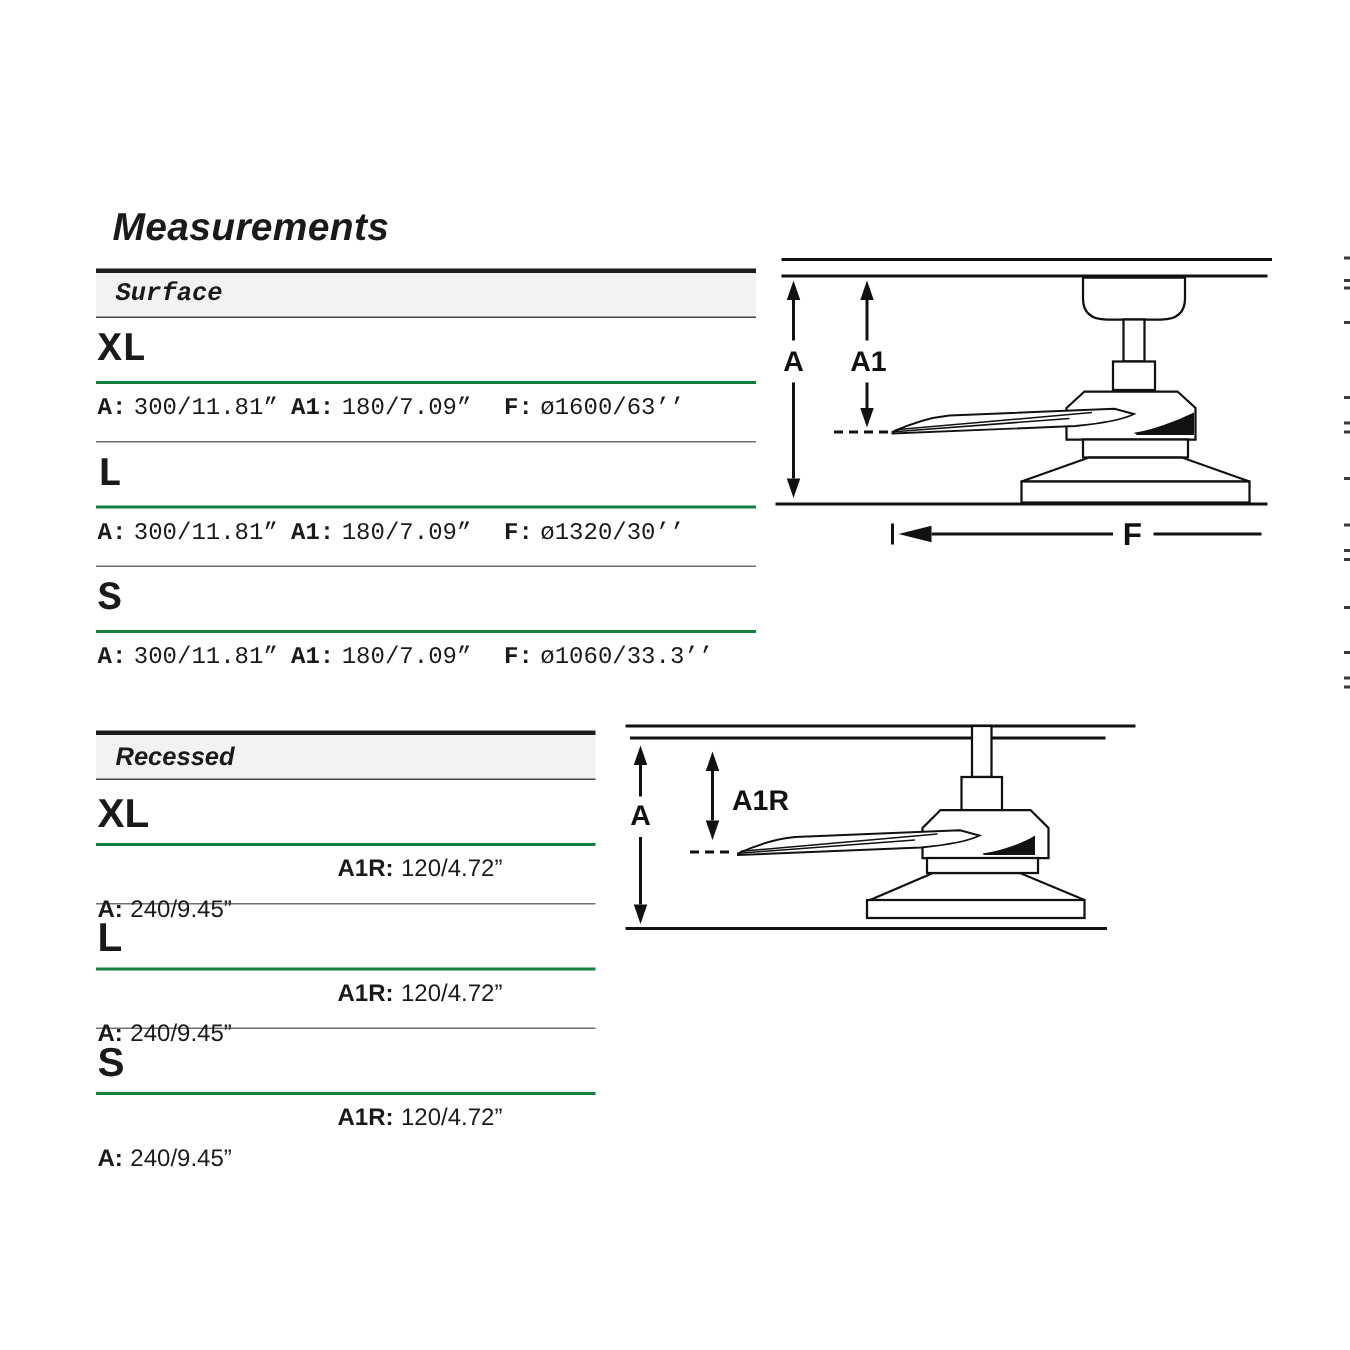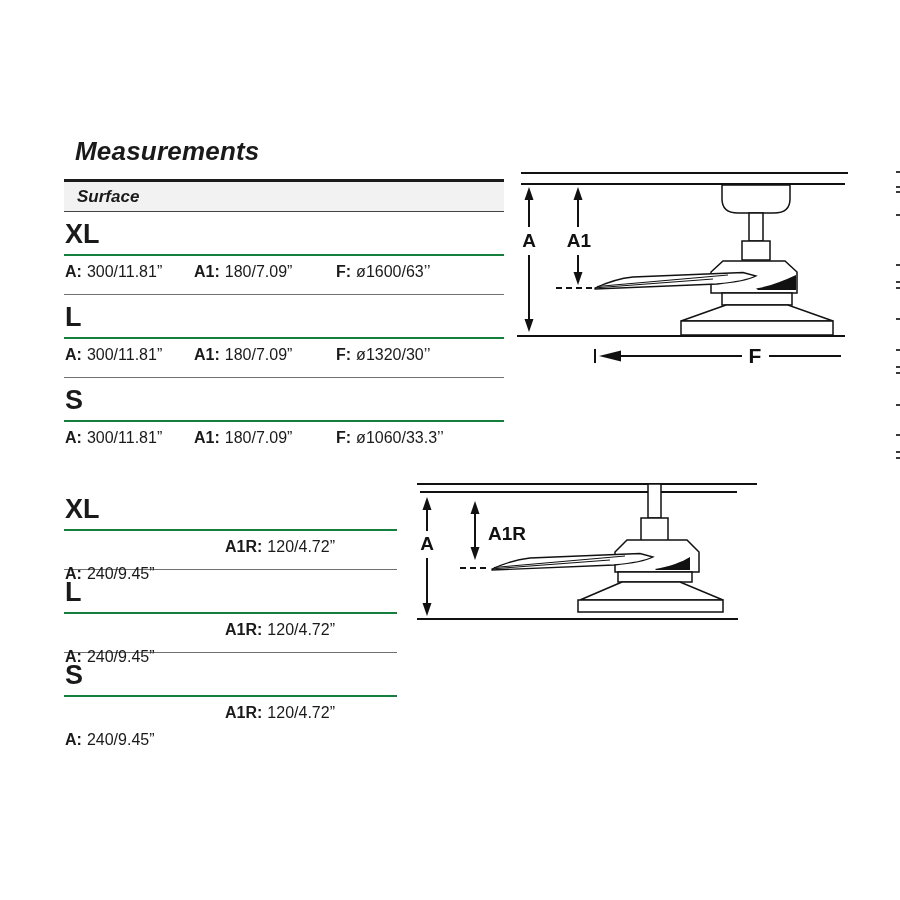--- a/index.html
+++ b/index.html
@@ -46,21 +46,21 @@
                 0 280px #3a3a3a, 0 286px #3a3a3a;
   }
 </style>
 </head>
 <body>
 
 <div class="canvas">
 
   <div class="page-title">Measurements</div>
 
-  <div class="spec-table surface" style="left:64px; top:179px; width:440px;">
+  <div class="spec-table surface" style="left:64px; top:179px; width:440px;font-family:Liberation Mono, monospace;">
     <div class="hdr">Surface</div>
 
     <div class="row-size">XL</div>
     <div class="row-data">
       <span class="spec c0"><b>A:</b><span>300/11.81”</span></span>
       <span class="spec c1"><b>A1:</b><span>180/7.09”</span></span>
       <span class="spec c2"><b>F:</b><span>ø1600/63’’</span></span>
     </div>
 
     <div class="row-size">L</div>
@@ -121,20 +121,21 @@
         <line x1="80" y1="181" x2="80" y2="195" stroke="#111" stroke-width="2"></line>
         <polygon points="84,188 106,182.5 106,193.5" fill="#111"></polygon>
         <line x1="106" y1="188" x2="227" y2="188" stroke="#111" stroke-width="2"></line>
         <text x="240" y="195" text-anchor="middle" class="dim-label-f">F</text>
         <line x1="254" y1="188" x2="326" y2="188" stroke="#111" stroke-width="2"></line>
       </g>
     </svg>
   </div>
 
   <div class="spec-table recessed" style="left:64px; top:487px; width:333px;">
+    <div class="hdr">Recessed</div>
 
     <div class="row-size">XL</div>
     <div class="row-data">
       <span class="spec c0"><b>A:</b><span>240/9.45”</span></span>
       <span class="spec c1"><b>A1R:</b><span>120/4.72”</span></span>
     </div>
 
     <div class="row-size">L</div>
     <div class="row-data">
       <span class="spec c0"><b>A:</b><span>240/9.45”</span></span>

